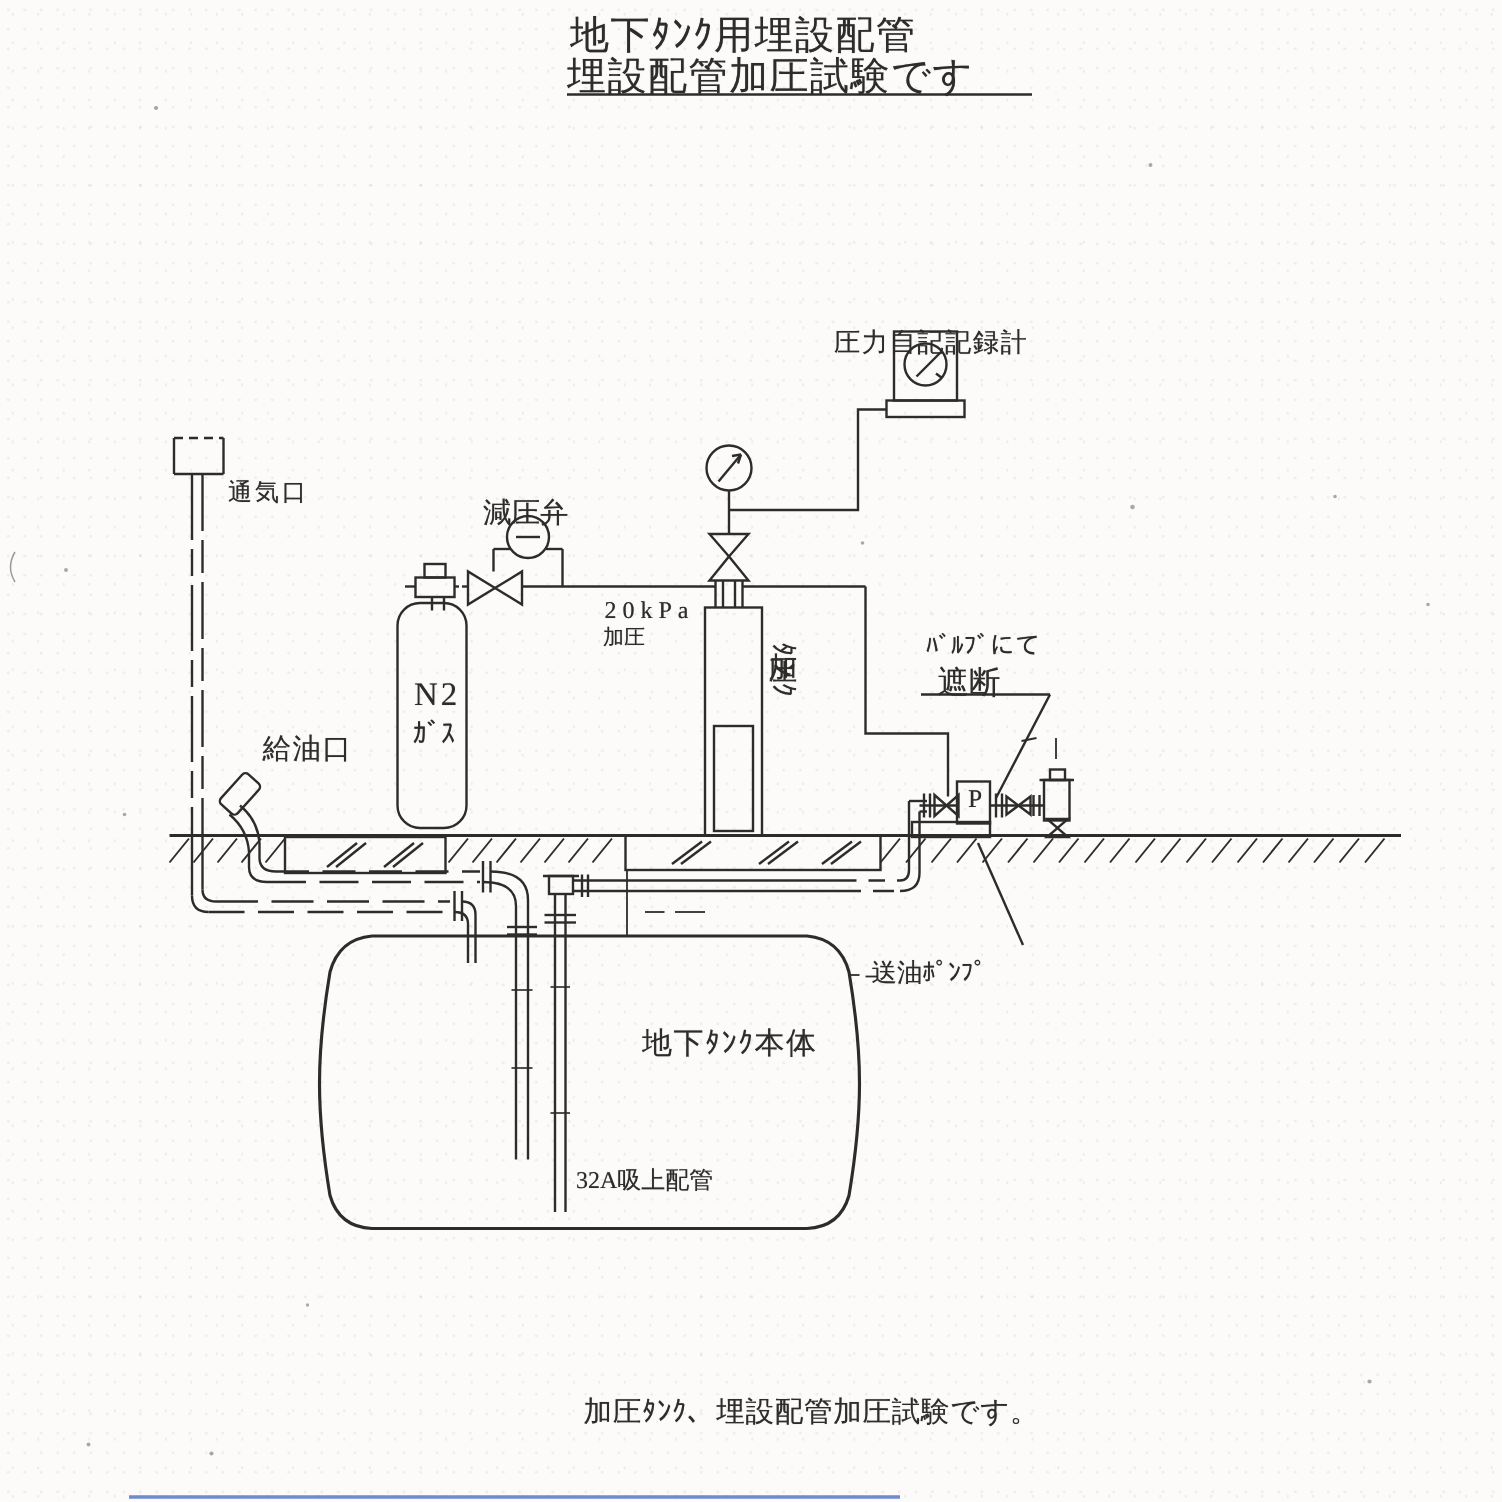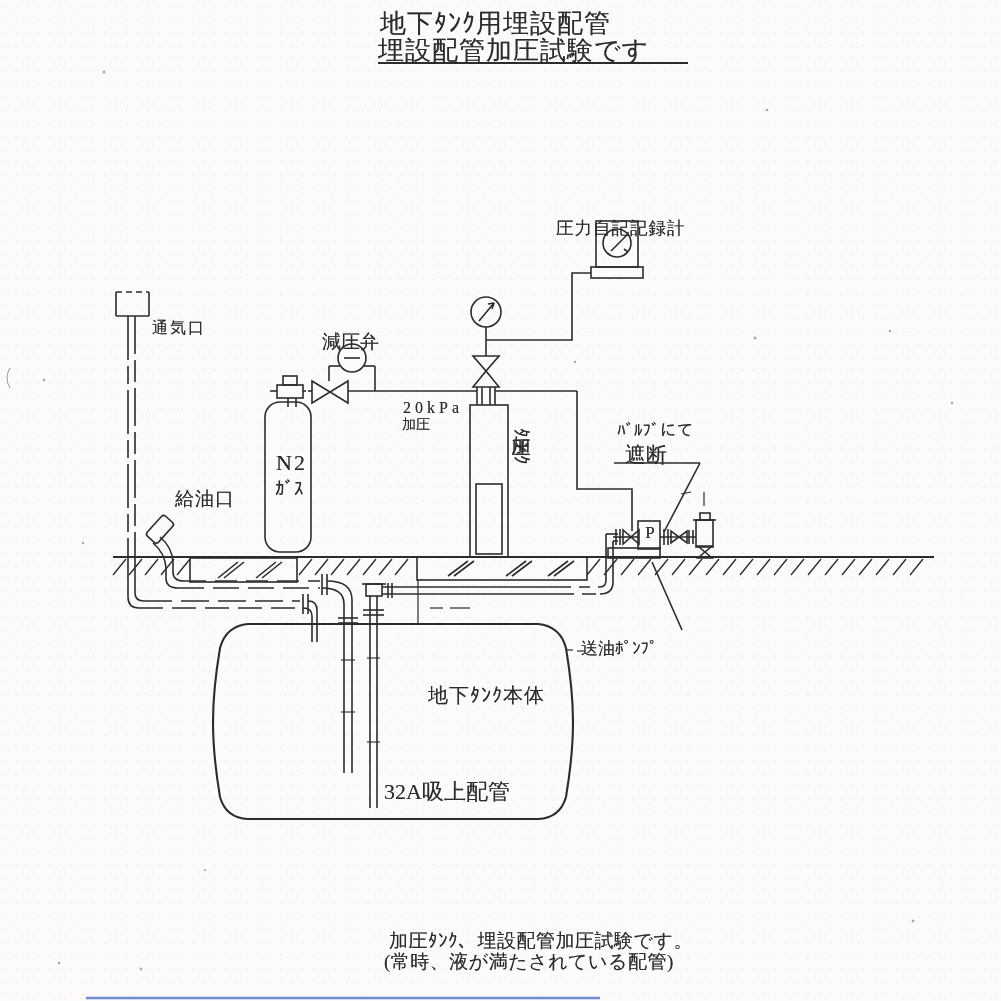--- a/index.html
+++ b/index.html
@@ -290,18 +290,17 @@
 
   <div class="lbl" style="left:617px;top:421px;font-size:17px;">ﾊﾞﾙﾌﾞにて</div>
   <div class="lbl" style="left:625px;top:441px;font-size:21px;">遮断</div>
 
   <div class="lbl" style="left:643px;top:523px;font-size:17px;width:14px;text-align:center;">P</div>
 
   <div class="lbl" style="left:581px;top:637px;font-size:17px;">送油ﾎﾟﾝﾌﾟ</div>
 
   <div class="lbl" style="left:428px;top:682px;font-size:20px;letter-spacing:1px;">地下ﾀﾝｸ本体</div>
 
-  <div class="lbl" style="left:384px;top:777px;font-size:22px;">32A吸上配管</div>
+  <div class="lbl" style="left:384px;top:777px;font-size:16px;">32A吸上配管</div>
 
   <div class="lbl cap" style="left:389px;top:928px;">加圧ﾀﾝｸ、埋設配管加圧試験です。</div>
-  <div class="lbl cap" style="left:384px;top:949px;">(常時、液が満たされている配管)</div>
 
 </div>
 
 </body></html>

